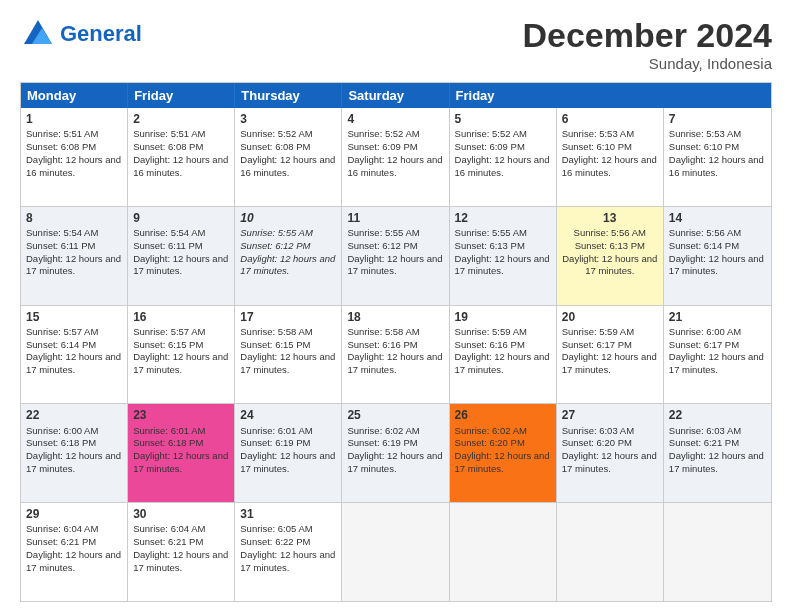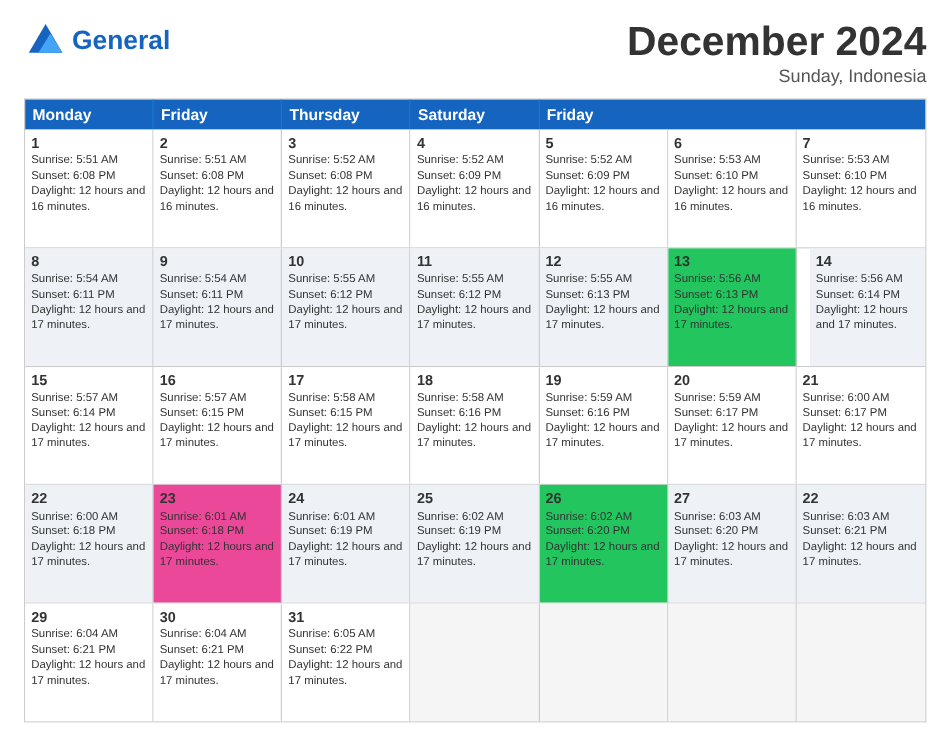--- a/index.html
+++ b/index.html
@@ -185,45 +185,45 @@
         <span>Sunrise: 5:54 AM</span><br>
         <span>Sunset: 6:11 PM</span><br>
         <span>Daylight: 12 hours and 17 minutes.</span>
       </div>
           <div class="cal-cell" style="background: rgb(238, 242, 247);">
         <span class="day-num">9</span>
         <span>Sunrise: 5:54 AM</span><br>
         <span>Sunset: 6:11 PM</span><br>
         <span>Daylight: 12 hours and 17 minutes.</span>
       </div>
-          <div class="cal-cell" style="background: rgb(238, 242, 247);">
+          <div class="cal-cell" style="background: rgb(238, 242, 247); font-style: italic;">
         <span class="day-num">10</span>
         <span>Sunrise: 5:55 AM</span><br>
         <span>Sunset: 6:12 PM</span><br>
         <span>Daylight: 12 hours and 17 minutes.</span>
       </div>
           <div class="cal-cell" style="background: rgb(238, 242, 247);">
         <span class="day-num">11</span>
         <span>Sunrise: 5:55 AM</span><br>
         <span>Sunset: 6:12 PM</span><br>
         <span>Daylight: 12 hours and 17 minutes.</span>
       </div>
           <div class="cal-cell" style="background: rgb(238, 242, 247);">
         <span class="day-num">12</span>
         <span>Sunrise: 5:55 AM</span><br>
         <span>Sunset: 6:13 PM</span><br>
         <span>Daylight: 12 hours and 17 minutes.</span>
       </div>
-          <div class="cal-cell" style="background: #22c55e;">
+          <div class="cal-cell" style="background: #fef9c3; text-align: center;">
         <span class="day-num">13</span>
         <span>Sunrise: 5:56 AM</span><br>
         <span>Sunset: 6:13 PM</span><br>
         <span>Daylight: 12 hours and 17 minutes.</span>
       </div>
-          <div class="cal-cell" style="background: rgb(238, 242, 247); margin-left: 11px;">
+          <div class="cal-cell" style="background: rgb(238, 242, 247);">
         <span class="day-num">14</span>
         <span>Sunrise: 5:56 AM</span><br>
         <span>Sunset: 6:14 PM</span><br>
         <span>Daylight: 12 hours and 17 minutes.</span>
       </div>
         </div>
         <div class="cal-row">
           <div class="cal-cell">
         <span class="day-num">15</span>
         <span>Sunrise: 5:57 AM</span><br>
@@ -285,21 +285,21 @@
         <span>Sunrise: 6:01 AM</span><br>
         <span>Sunset: 6:19 PM</span><br>
         <span>Daylight: 12 hours and 17 minutes.</span>
       </div>
           <div class="cal-cell" style="background: rgb(238, 242, 247);">
         <span class="day-num">25</span>
         <span>Sunrise: 6:02 AM</span><br>
         <span>Sunset: 6:19 PM</span><br>
         <span>Daylight: 12 hours and 17 minutes.</span>
       </div>
-          <div class="cal-cell" style="background: #22c55e;">
+          <div class="cal-cell" style="background: #f97316;">
         <span class="day-num">26</span>
         <span>Sunrise: 6:02 AM</span><br>
         <span>Sunset: 6:20 PM</span><br>
         <span>Daylight: 12 hours and 17 minutes.</span>
       </div>
           <div class="cal-cell" style="background: rgb(238, 242, 247);">
         <span class="day-num">27</span>
         <span>Sunrise: 6:03 AM</span><br>
         <span>Sunset: 6:20 PM</span><br>
         <span>Daylight: 12 hours and 17 minutes.</span>

